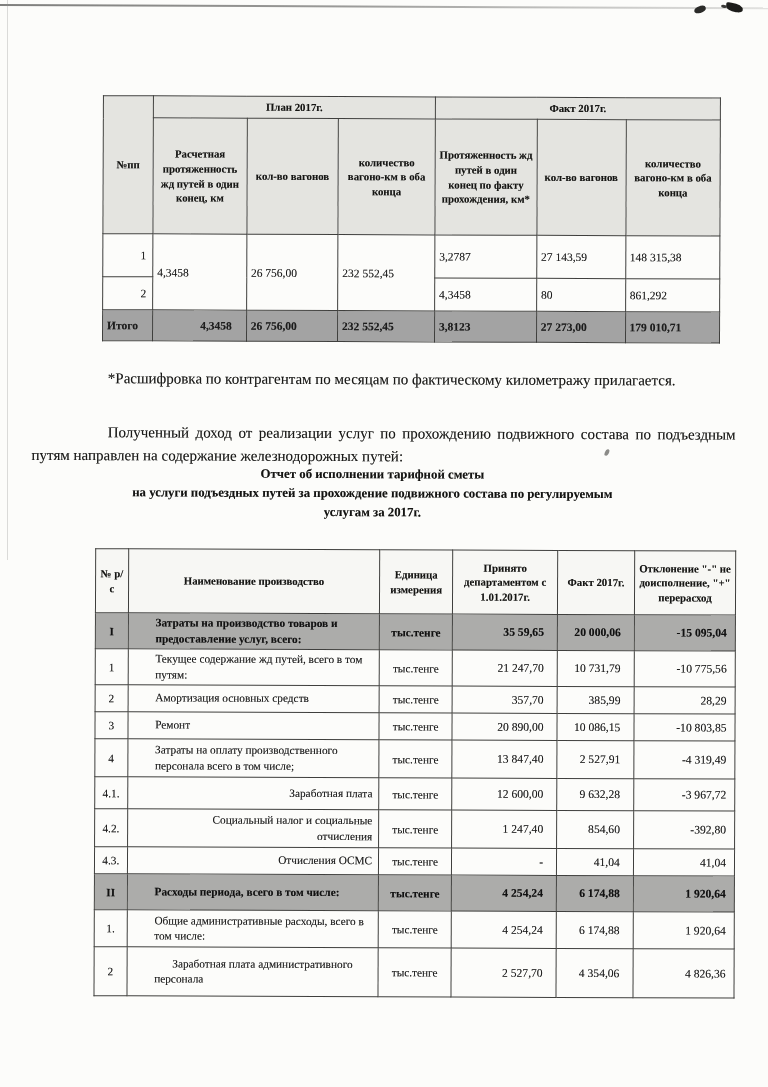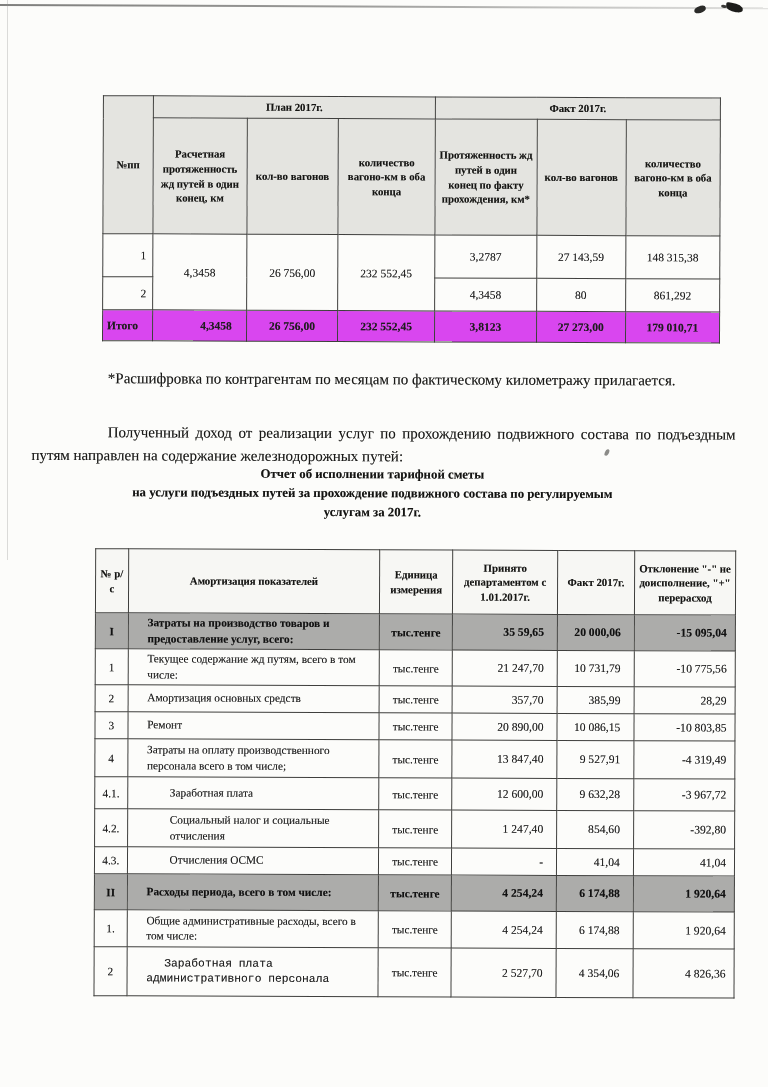--- a/index.html
+++ b/index.html
@@ -51,23 +51,23 @@
   th,td{border:1px solid #3f3f3d;overflow:hidden;}
   
   .t1{
     position:absolute;left:103px;top:95px;width:618px;
     font-size:11.5px;border:1.5px solid #3a3a38;
   }
   .t1 th{
     background:#e4e4e0;font-weight:bold;font-size:10.8px;line-height:1.35;
     padding:2px 4px;vertical-align:middle;text-align:center;color:#161614;
   }
-  .t1 td{text-align:center;vertical-align:middle;padding:1px 4px;white-space:nowrap;}
+  .t1 td{text-align:left;vertical-align:middle;padding:1px 4px;white-space:nowrap;}
   .t1 .rownum{text-align:right;padding-right:6px;}
-  .t1 .total td{background:#d946ef;font-weight:bold;}
+  .t1 .total td{background:#a3a3a3;font-weight:bold;}
   .t1 .total .lbl{text-align:left;padding-left:4px;white-space:nowrap;}
   .t1 .ra{text-align:right;padding-right:14px;}
   
   .para{
     position:absolute;left:33px;right:31px;
     font-size:15px;line-height:23px;text-align:justify;text-indent:76px;
     color:#1a1a18;
   }
   .note{top:352px;}
   .income{top:406px;}
@@ -81,27 +81,27 @@
   .t2{
     position:absolute;left:97px;top:548px;width:641px;
     font-size:11.3px;border:1.6px solid #383836;
   }
   .t2 th{
     font-weight:bold;font-size:10.8px;line-height:1.3;background:#f7f7f4;
     padding:2px 3px;text-align:center;vertical-align:middle;color:#161614;
   }
   .t2 td{vertical-align:middle;padding:2px 4px;}
   .t2 .c-num{text-align:center;}
-  .t2 .c-name{text-align:left;padding-left:19px;padding-right:6px;line-height:1.35;}
+  .t2 .c-name{text-align:left;padding-left:27px;padding-right:6px;line-height:1.35;}
   .t2 .c-unit{text-align:center;}
   .t2 .c-val{text-align:right;padding-right:13px;white-space:nowrap;font-size:11.6px;}
   .t2 .c-dev{text-align:right;padding-right:8px;white-space:nowrap;font-size:11.6px;}
   .t2 tr.section td{background:#acacaa;font-weight:bold;color:#111;}
-  .t2 tr.indent .c-name{padding-left:42px;}
-  .t2 tr.hang .c-name{text-indent:18px;font-family:Liberation Mono, monospace;}
+  .t2 tr.indent .c-name{padding-left:42px;text-align:right;}
+  .t2 tr.hang .c-name{text-indent:18px;}
 </style>
 </head>
 <body>
 
 <div class="page">
 
   <div class="top-edge"></div>
   <div class="left-edge"></div>
   <div class="blob1"></div>
   <div class="blob2"></div>
@@ -176,39 +176,39 @@
         <col style="width:5.1%">
           <col style="width:39.3%">
           <col style="width:11.4%">
         <col style="width:16.4%">
           <col style="width:12.0%">
           <col style="width:15.8%">
       </colgroup>
       <thead>
         <tr style="height:64px">
           <th>№ р/с</th>
-          <th>Амортизация показателей</th>
+          <th>Наименование производство</th>
           <th>Единица измерения</th>
           <th>Принято департаментом с 1.01.2017г.</th>
           <th>Факт 2017г.</th>
           <th>Отклонение "-" не доисполнение, "+" перерасход</th>
         </tr>
       </thead>
       <tbody>
         <tr class="section" style="height:36px">
           <td class="c-num">I</td>
           <td class="c-name">Затраты на производство товаров и предоставление услуг, всего:</td>
           <td class="c-unit">тыс.тенге</td>
           <td class="c-val">35 59,65</td>
           <td class="c-val">20 000,06</td>
           <td class="c-dev">-15 095,04</td>
         </tr>
         <tr style="height:36px">
           <td class="c-num">1</td>
-          <td class="c-name">Текущее содержание жд путям, всего в том числе:</td>
+          <td class="c-name">Текущее содержание жд путей, всего в том путям:</td>
           <td class="c-unit">тыс.тенге</td>
           <td class="c-val">21 247,70</td>
           <td class="c-val">10 731,79</td>
           <td class="c-dev">-10 775,56</td>
         </tr>
         <tr style="height:27px">
           <td class="c-num">2</td>
           <td class="c-name">Амортизация основных средств</td>
           <td class="c-unit">тыс.тенге</td>
           <td class="c-val">357,70</td>
@@ -221,21 +221,21 @@
           <td class="c-unit">тыс.тенге</td>
           <td class="c-val">20 890,00</td>
           <td class="c-val">10 086,15</td>
           <td class="c-dev">-10 803,85</td>
         </tr>
         <tr style="height:38px">
           <td class="c-num">4</td>
           <td class="c-name">Затраты на оплату производственного персонала всего в том числе;</td>
           <td class="c-unit">тыс.тенге</td>
           <td class="c-val">13 847,40</td>
-          <td class="c-val">9 527,91</td>
+          <td class="c-val">2 527,91</td>
           <td class="c-dev">-4 319,49</td>
         </tr>
         <tr class="indent" style="height:32px">
           <td class="c-num">4.1.</td>
           <td class="c-name">Заработная плата</td>
           <td class="c-unit">тыс.тенге</td>
           <td class="c-val">12 600,00</td>
           <td class="c-val">9 632,28</td>
           <td class="c-dev">-3 967,72</td>
         </tr>

